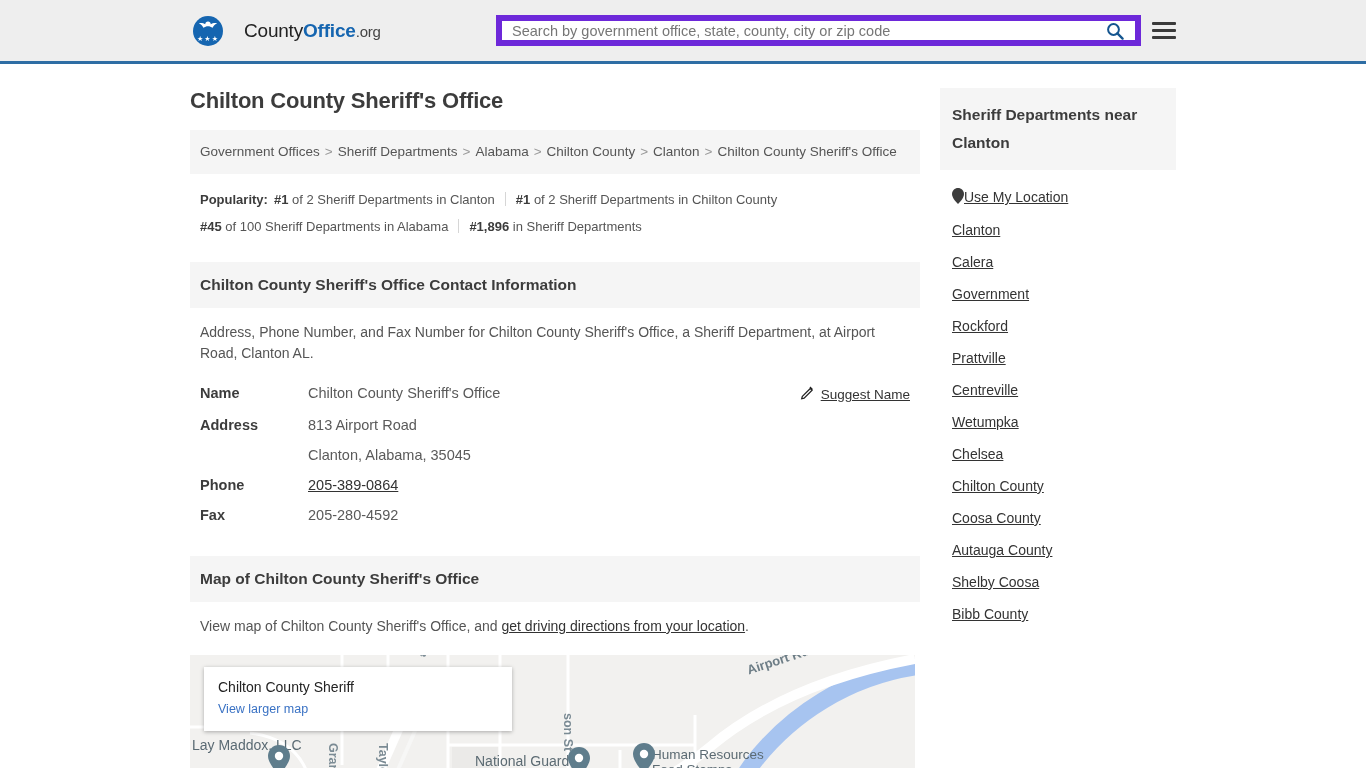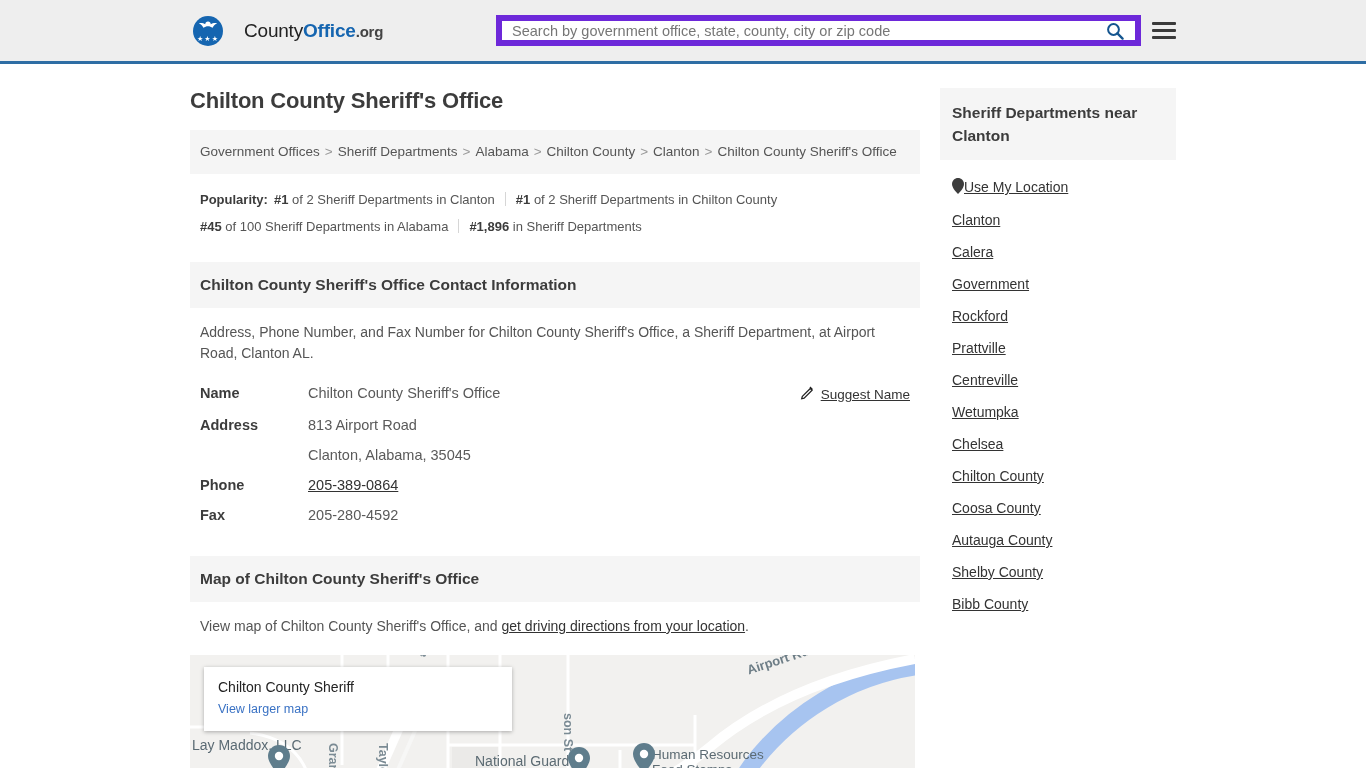--- a/index.html
+++ b/index.html
@@ -53,21 +53,21 @@
     letter-spacing: 1px;
     line-height: 7px;
   }
   .logo-text {
     font-size: 19px;
     color: #222;
     letter-spacing: -0.2px;
     white-space: nowrap;
   }
   .logo-text .lt-b { color: #1565b0; font-weight: bold; }
-  .logo-text .lt-org { font-size: 15px; color: #444; font-weight: bold; }
+  .logo-text .lt-org { font-size: 15px; color: #444; }
   .logo-text .lt-county { font-weight: normal; margin-left: 14px; }
 
   .search-wrap {
     position: absolute;
     left: 496px;
     width: 645px;
     height: 31px;
     background: #ffffff;
     border: 6px solid #6d28d9;
     display: flex;
@@ -261,21 +261,21 @@
     z-index: 4;
   }
 
   
   .side-head {
     background: #f5f5f5;
     padding: 13px 12px;
     font-size: 15.5px;
     font-weight: bold;
     color: #3c3c3c;
-    line-height: 23px;
+    line-height: 28px;
     margin-top: 24px;
   }
   .side-list { padding: 10px 0 0 0; }
   .side-item {
     padding: 8px 12px;
     font-size: 14px;
     display: flex;
     align-items: center;
   }
   .side-item a {
@@ -487,21 +487,21 @@
         <div class="side-item">
             <a>Chilton County</a>
           </div>
         <div class="side-item">
             <a>Coosa County</a>
           </div>
         <div class="side-item">
             <a>Autauga County</a>
           </div>
         <div class="side-item">
-            <a>Shelby County</a>
+            <a>Shelby Coosa</a>
           </div>
         <div class="side-item">
             <a>Bibb County</a>
           </div>
       </div>
     </div>
 
   </div>
 </div>
 

